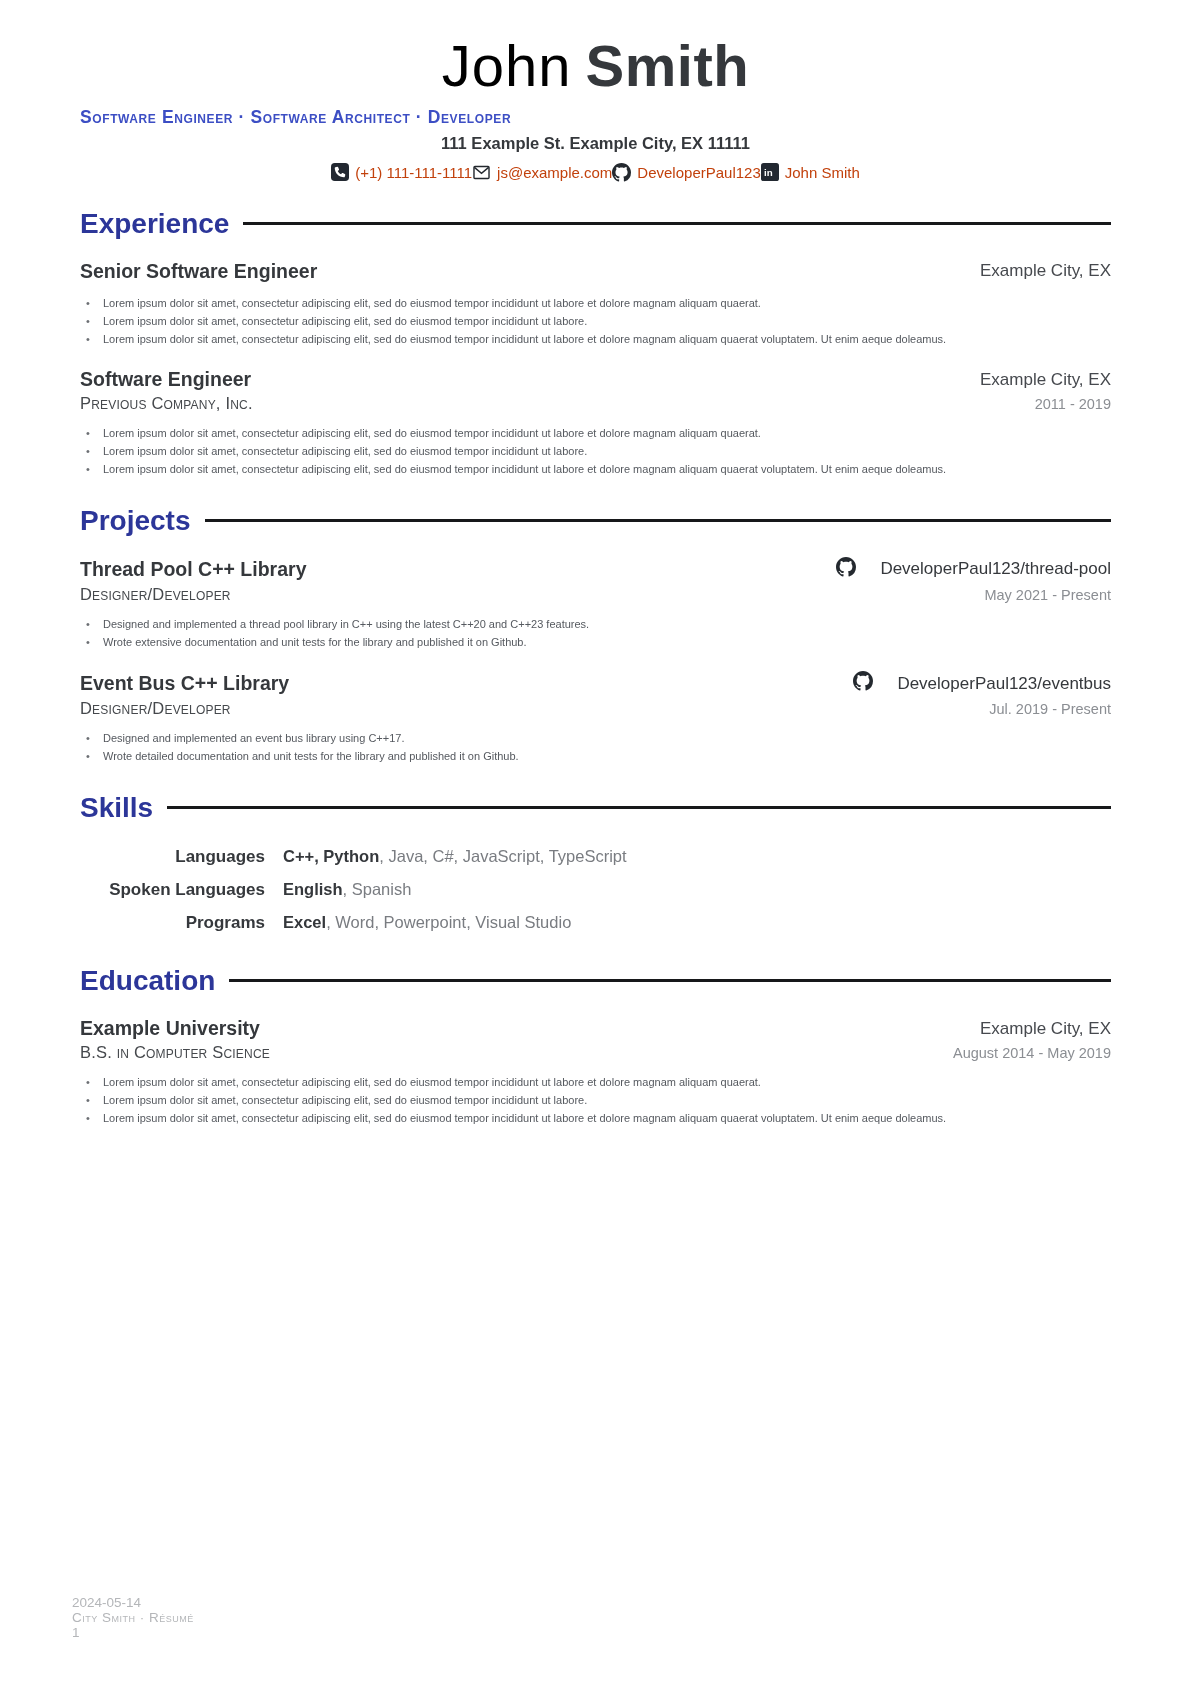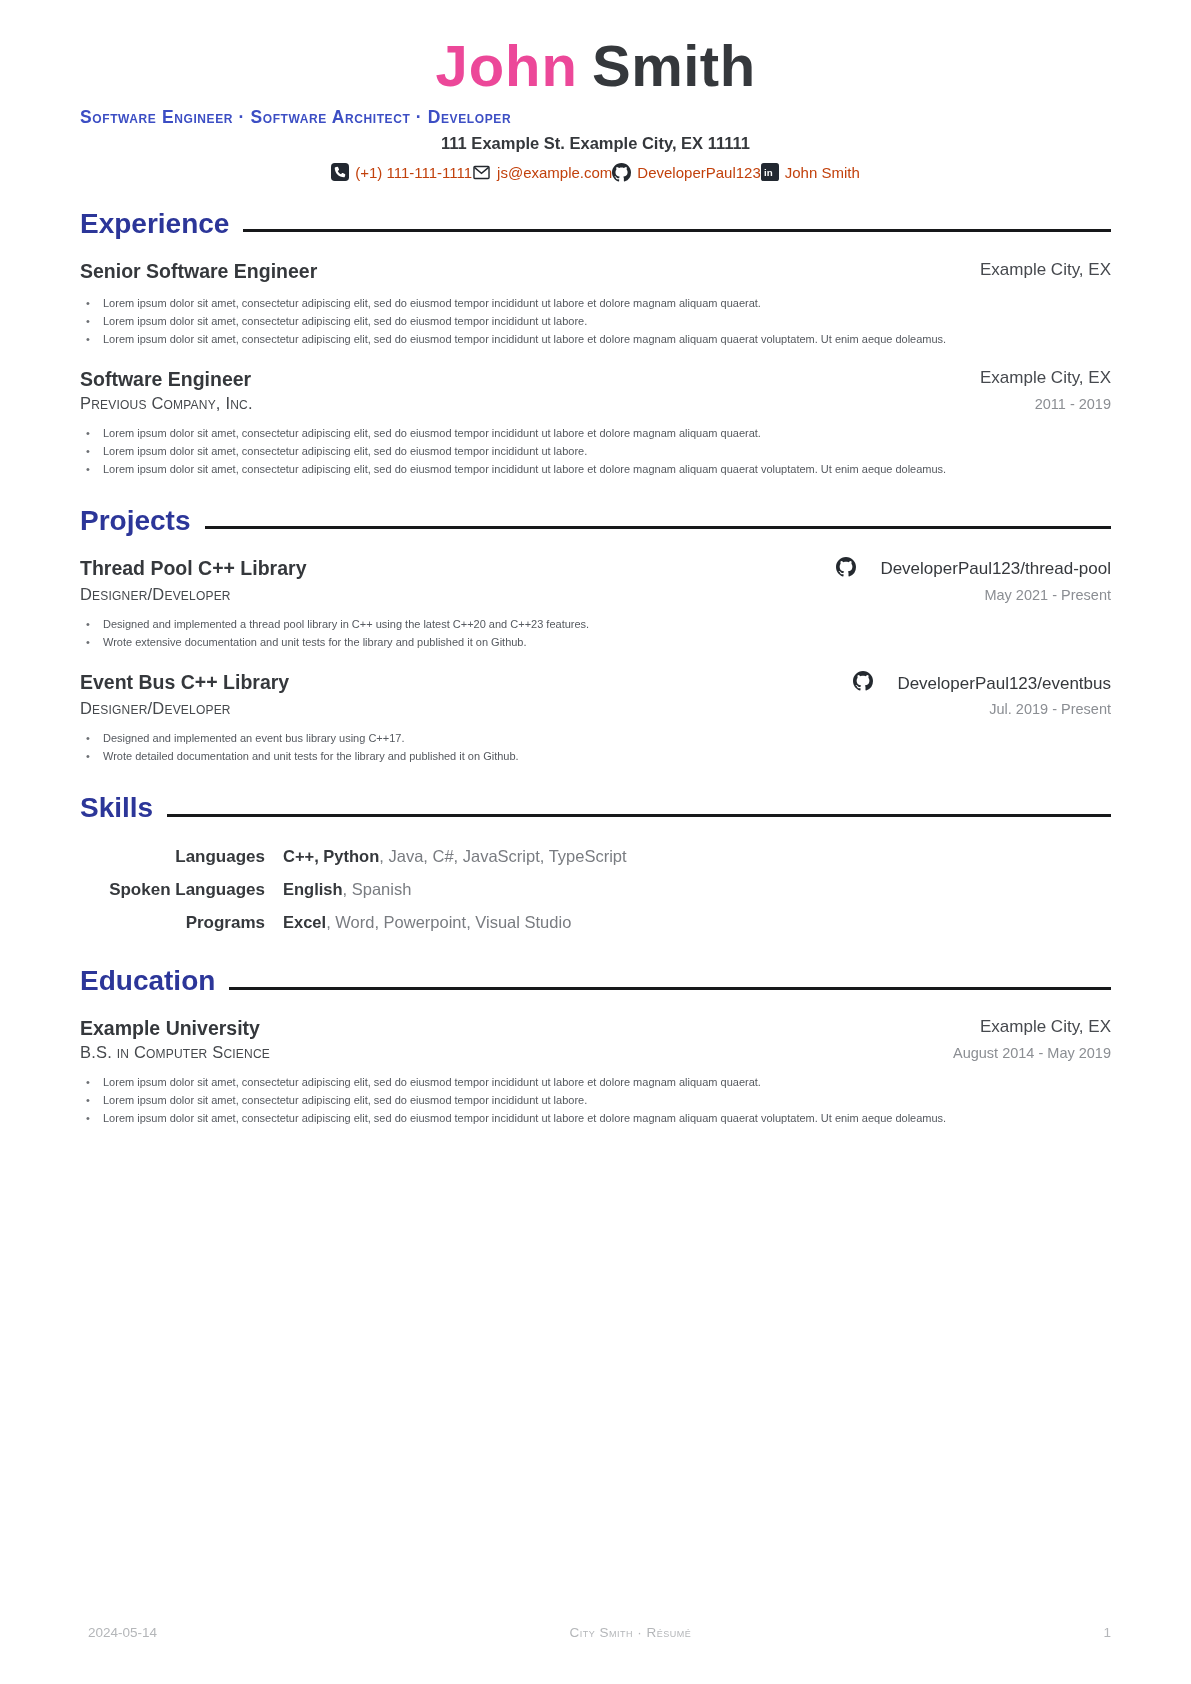--- a/index.html
+++ b/index.html
@@ -9,43 +9,43 @@
     width:1191px; height:1684px;
     margin:0 auto;
     background:#ffffff;
     font-family:"Liberation Sans","DejaVu Sans",sans-serif;
     color:#44474c;
     padding:36px 80px 0 80px;
     overflow:hidden;
   }
   
   .name { text-align:center; font-size:58px; line-height:1.05; }
-  .name-first { color:#ec4899; font-weight:700; letter-spacing:1px; }
+  .name-first { color:#000000; font-weight:400; letter-spacing:1px; }
   .name-last  { color:#35383c; font-weight:800; margin-left:14px; letter-spacing:0.5px; }
   .tagline {
     margin-top:10px;
     color:#3c4ec4; font-size:17.5px; font-weight:600;
     font-variant:small-caps; letter-spacing:0.6px;
   }
   .address { text-align:center; margin-top:6px; font-size:16.5px; font-weight:700; color:#35383c; }
   .contact-row {
     margin-top:10px;
     display:flex; justify-content:center; align-items:center; 
     font-size:15px; color:#c2410c;
   }
   .contact-item { display:flex; align-items:center; gap:6px; }
   .contact-item svg { display:block; }
   
   .section { margin-top:26px; }
-  .section-head { display:flex; align-items:center; }
+  .section-head { display:flex; align-items:flex-start; }
   .section-title { font-size:28px; font-weight:700; color:#2c3699; white-space:nowrap; }
   .section-rule { flex:1; height:3px; background:#17181a; margin-left:14px; margin-top:14px; }
   
   .entry { margin-top:20px; }
-  .entry-row1 { display:flex; justify-content:space-between; align-items:flex-start; }
+  .entry-row1 { display:flex; justify-content:space-between; align-items:center; }
   .entry-title { font-size:19.5px; font-weight:700; color:#35383c; }
   .entry-right { font-size:17px; color:#46494e; }
   .repo-link { display:flex; align-items:center; gap:24px; font-size:17px; color:#35383c; }
   .entry-row2 { display:flex; justify-content:space-between; align-items:baseline; margin-top:3px; }
   .entry-sub { font-variant:small-caps; font-size:16.5px; color:#45484c; letter-spacing:0.2px; }
   .entry-date { font-size:14.5px; color:#8b8e93; }
   ul.bullets { list-style:none; margin-top:12px; }
   ul.bullets li {
     position:relative; padding-left:23px;
     font-size:11px; line-height:1.62; color:#55595f;
@@ -53,23 +53,23 @@
   }
   ul.bullets li::before { content:"•"; position:absolute; left:6px; color:#6b6e73; }
   
   .skills-table { margin-top:16px; }
   .skill-row { display:flex; align-items:baseline; padding:6.5px 0; }
   .skill-label { width:185px; text-align:right; font-size:17px; font-weight:700; color:#35383c; }
   .skill-value { margin-left:18px; font-size:16.5px; color:#797c81; }
   .skill-value .bold { color:#35383c; font-weight:700; }
   
   .footer {
-    position:absolute; left:88px; right:80px; bottom:44px;
+    position:absolute; left:72px; right:80px; bottom:44px;
     display:flex; justify-content:space-between; align-items:baseline;
-    color:#b4b6b9; font-size:13.5px;
+    color:#b4b6b9; font-size:13.5px;flex-direction:column;
   }
   .footer-center { font-variant:small-caps; letter-spacing:0.5px; }
 </style>
 </head>
 <body>
 
 <div class="page">
 
   <div class="name">
     <span class="name-first">John</span><span class="name-last">Smith</span>

